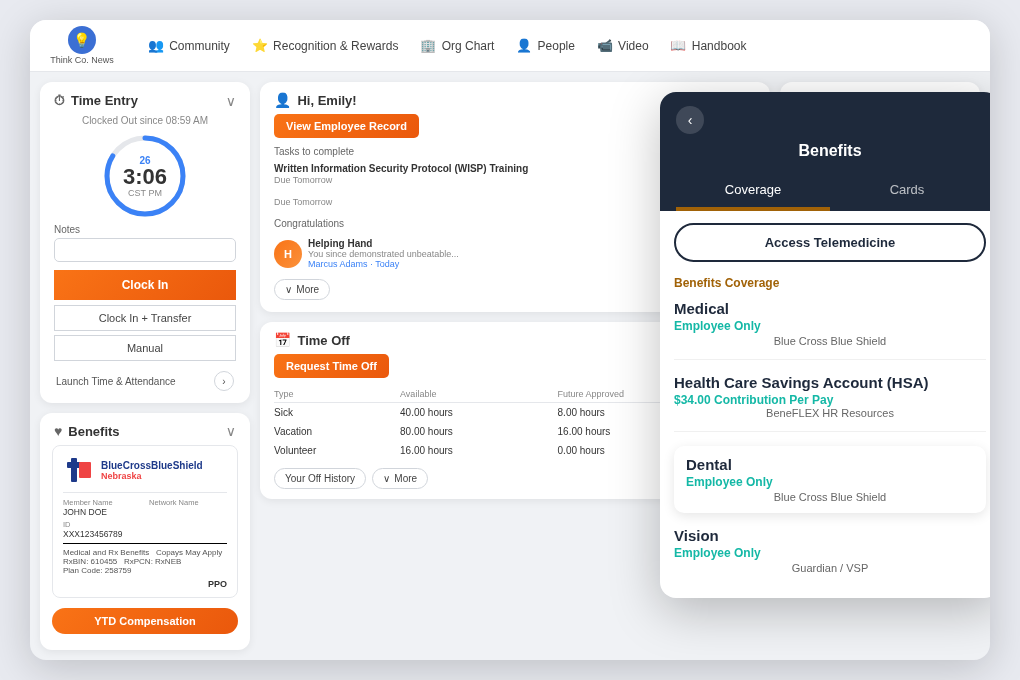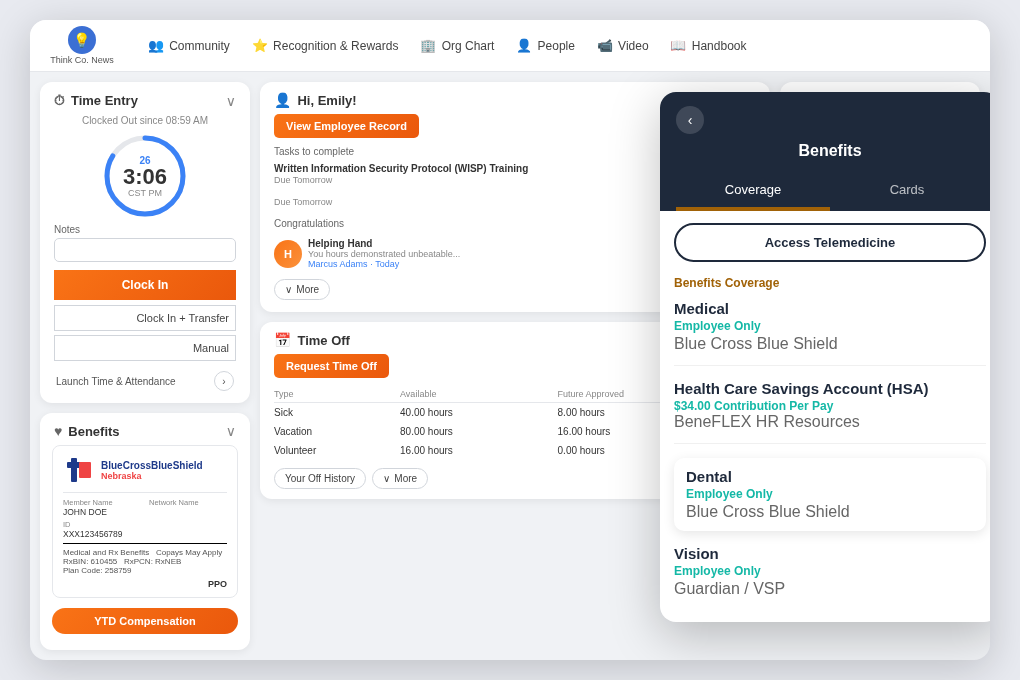--- a/index.html
+++ b/index.html
@@ -202,21 +202,20 @@
     .btn-secondary {
       width: 100%;
       padding: 6px;
       background: #fff;
       border: 1px solid #d1d5db;
       border-radius: 0;
       font-size: 11px;
       color: #444;
       cursor: pointer;
       margin-bottom: 4px;
-      text-align: right;
     }
     .launch-link {
       display: flex;
       align-items: center;
       justify-content: space-between;
       padding: 6px 2px 0;
       font-size: 10px;
       color: #555;
       cursor: pointer;
     }
@@ -566,22 +565,23 @@
       color: #1e293b;
       margin-bottom: 2px;
     }
     .coverage-tier {
       font-size: 12px;
       color: #14b8a6;
       font-weight: 600;
       margin-bottom: 2px;
     }
     .coverage-provider {
-      font-size: 16px;
+      font-size: 11px;
       color: #666;
+      text-align: center;
     }
     .hsa-contribution {
       font-size: 12px;
       color: #14b8a6;
       font-weight: 600;
     }
 
     
     .coverage-item.highlighted {
       background: #fff;
@@ -743,21 +743,21 @@
               <div class="task-due">Due Tomorrow</div>
             </div>
             <button class="btn-view-small">View</button>
           </div>
           <div class="congratulations-section">
             <div class="congrats-label">Congratulations</div>
             <div class="congrats-item">
               <div class="congrats-avatar">H</div>
               <div class="congrats-text">
                 <div class="congrats-title">Helping Hand</div>
-                <div class="congrats-body">You hours demonstrated unbeatable...</div>
+                <div class="congrats-body">You since demonstrated unbeatable...</div>
                 <div class="congrats-meta">Marcus Adams · Today</div>
               </div>
               <button class="btn-view-small">View</button>
             </div>
             <button class="more-btn">
               <span>∨</span>
               <span>More</span>
             </button>
           </div>
         </div>

